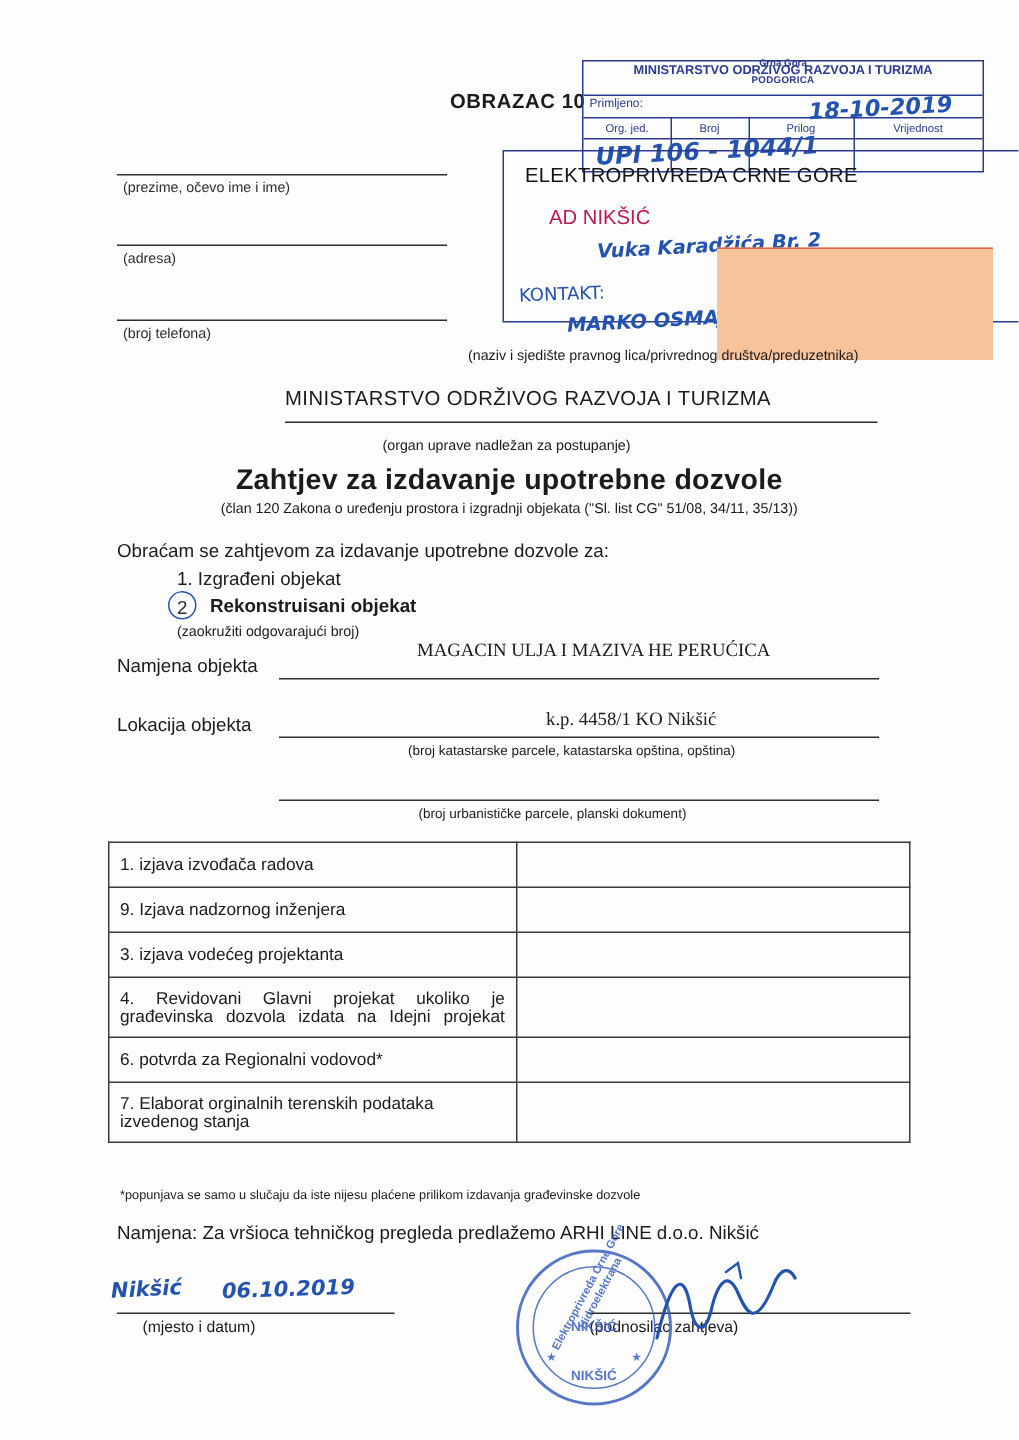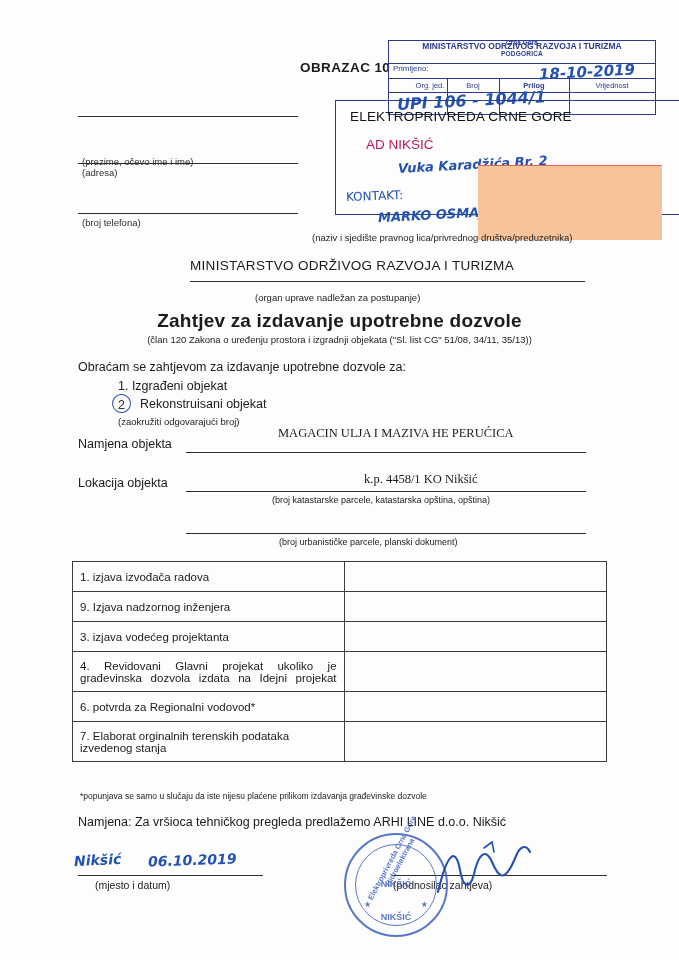--- a/index.html
+++ b/index.html
@@ -356,23 +356,23 @@
   <div class="obrazac">OBRAZAC 10</div>
 
   <div class="crne-gore-hdr">Crna Gora</div>
   <div class="stamp-box">
     <div class="stamp-title">
       <div>MINISTARSTVO ODRŽIVOG RAZVOJA I TURIZMA</div>
       <div class="small">PODGORICA</div>
     </div>
     <div class="stamp-row r1"></div>
     <div class="stamp-row r2">
-      <div class="stamp-cell" style="left:12px;width:58px;">Org. jed.</div>
+      <div class="stamp-cell" style="left:0;width:58px;">Org. jed.</div>
       <div class="stamp-cell" style="left:58px;width:52px;">Broj</div>
-      <div class="stamp-cell" style="left:110px;width:70px;font-weight:bold;">Prilog</div>
+      <div class="stamp-cell" style="left:110px;width:70px;">Prilog</div>
       <div class="stamp-cell" style="left:180px;width:86px;">Vrijednost</div>
     </div>
     <div class="stamp-row r3"></div>
     <div class="vline" style="left:58px;top:37px;"></div>
     <div class="vline" style="left:110px;top:37px;"></div>
     <div class="vline" style="left:180px;top:37px;"></div>
     <div class="primljeno-label">Primljeno:</div>
     <div class="handwrite hw-date">18-10-2019</div>
     <div class="handwrite hw-broj">UPI 106 - 1044/1</div>
   </div>
@@ -380,42 +380,42 @@
   <div class="company-box">
     <div class="company-name">ELEKTROPRIVREDA CRNE GORE</div>
     <div class="company-name2">AD NIKŠIĆ</div>
     <div class="handwrite hw-address">Vuka Karadžića Br. 2</div>
     <div class="kontakt-label">KONTAKT:</div>
     <div class="handwrite hw-contact">MARKO OSMAJIĆ</div>
   </div>
   <div class="redaction"></div>
 
   <div class="lline" style="left:78px; top:116px; width:220px;"></div>
-  <div class="lbl" style="left:82px; top:120px;margin-top:36px;">(prezime, očevo ime i ime)</div>
+  <div class="lbl" style="left:82px; top:120px;">(prezime, očevo ime i ime)</div>
 
   <div class="lline" style="left:78px; top:163px; width:220px;"></div>
   <div class="lbl" style="left:82px; top:167px;">(adresa)</div>
 
   <div class="lline" style="left:78px; top:213px; width:220px;"></div>
   <div class="lbl" style="left:82px; top:217px;">(broj telefona)</div>
 
   <div class="caption-right">(naziv i sjedište pravnog lica/privrednog društva/preduzetnika)</div>
 
   <div class="ministry">MINISTARSTVO ODRŽIVOG RAZVOJA I TURIZMA</div>
   <div class="ministry-line"></div>
   <div class="organ-caption">(organ uprave nadležan za postupanje)</div>
 
   <div class="title">Zahtjev za izdavanje upotrebne dozvole</div>
   <div class="subtitle">(član 120 Zakona o uređenju prostora i izgradnji objekata ("Sl. list CG" 51/08, 34/11, 35/13))</div>
 
   <div class="obracam">Obraćam se zahtjevom za izdavanje upotrebne dozvole za:</div>
   <div class="opt1">1.  Izgrađeni objekat</div>
   <div class="circle-mark"></div>
   <div class="lbl" style="left:118px; top:398px; font-size:12.5px;">2</div>
-  <div class="opt2" style="left:140px;">Rekonstruisani objekat</div>
+  <div class="opt2" style="left:140px;font-weight:bold;">Rekonstruisani objekat</div>
   <div class="zaokruziti">(zaokružiti odgovarajući broj)</div>
 
   <div class="field-label" style="left:78px; top:437px;">Namjena objekta</div>
   <div class="field-value" style="left:278px; top:426px;">MAGACIN ULJA I MAZIVA HE PERUĆICA</div>
   <div class="lline" style="left:186px; top:452px; width:400px;"></div>
 
   <div class="field-label" style="left:78px; top:476px;">Lokacija objekta</div>
   <div class="field-value" style="left:364px; top:472px;">k.p. 4458/1 KO Nikšić</div>
   <div class="lline" style="left:186px; top:491px; width:400px;"></div>
   <div class="cap-small" style="left:272px; top:495px;">(broj katastarske parcele, katastarska opština, opština)</div>

